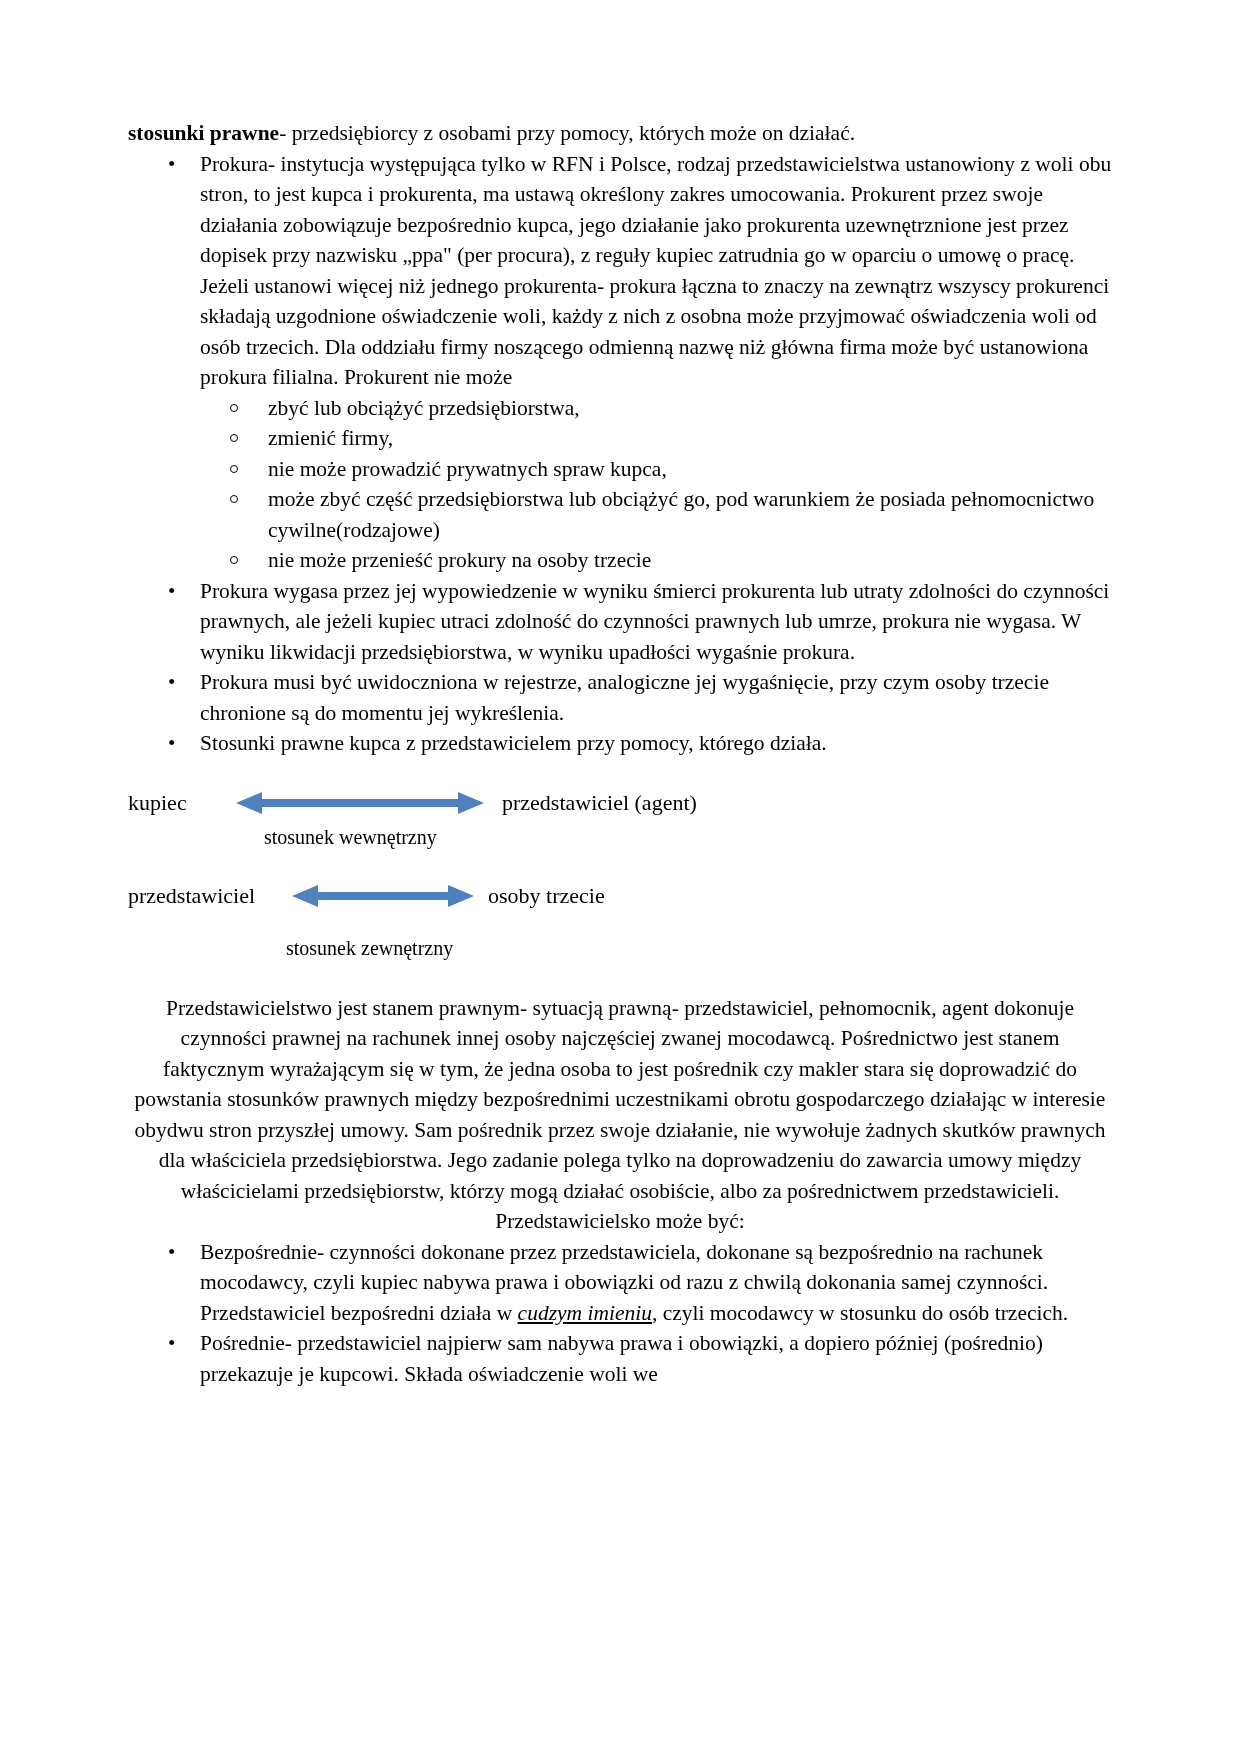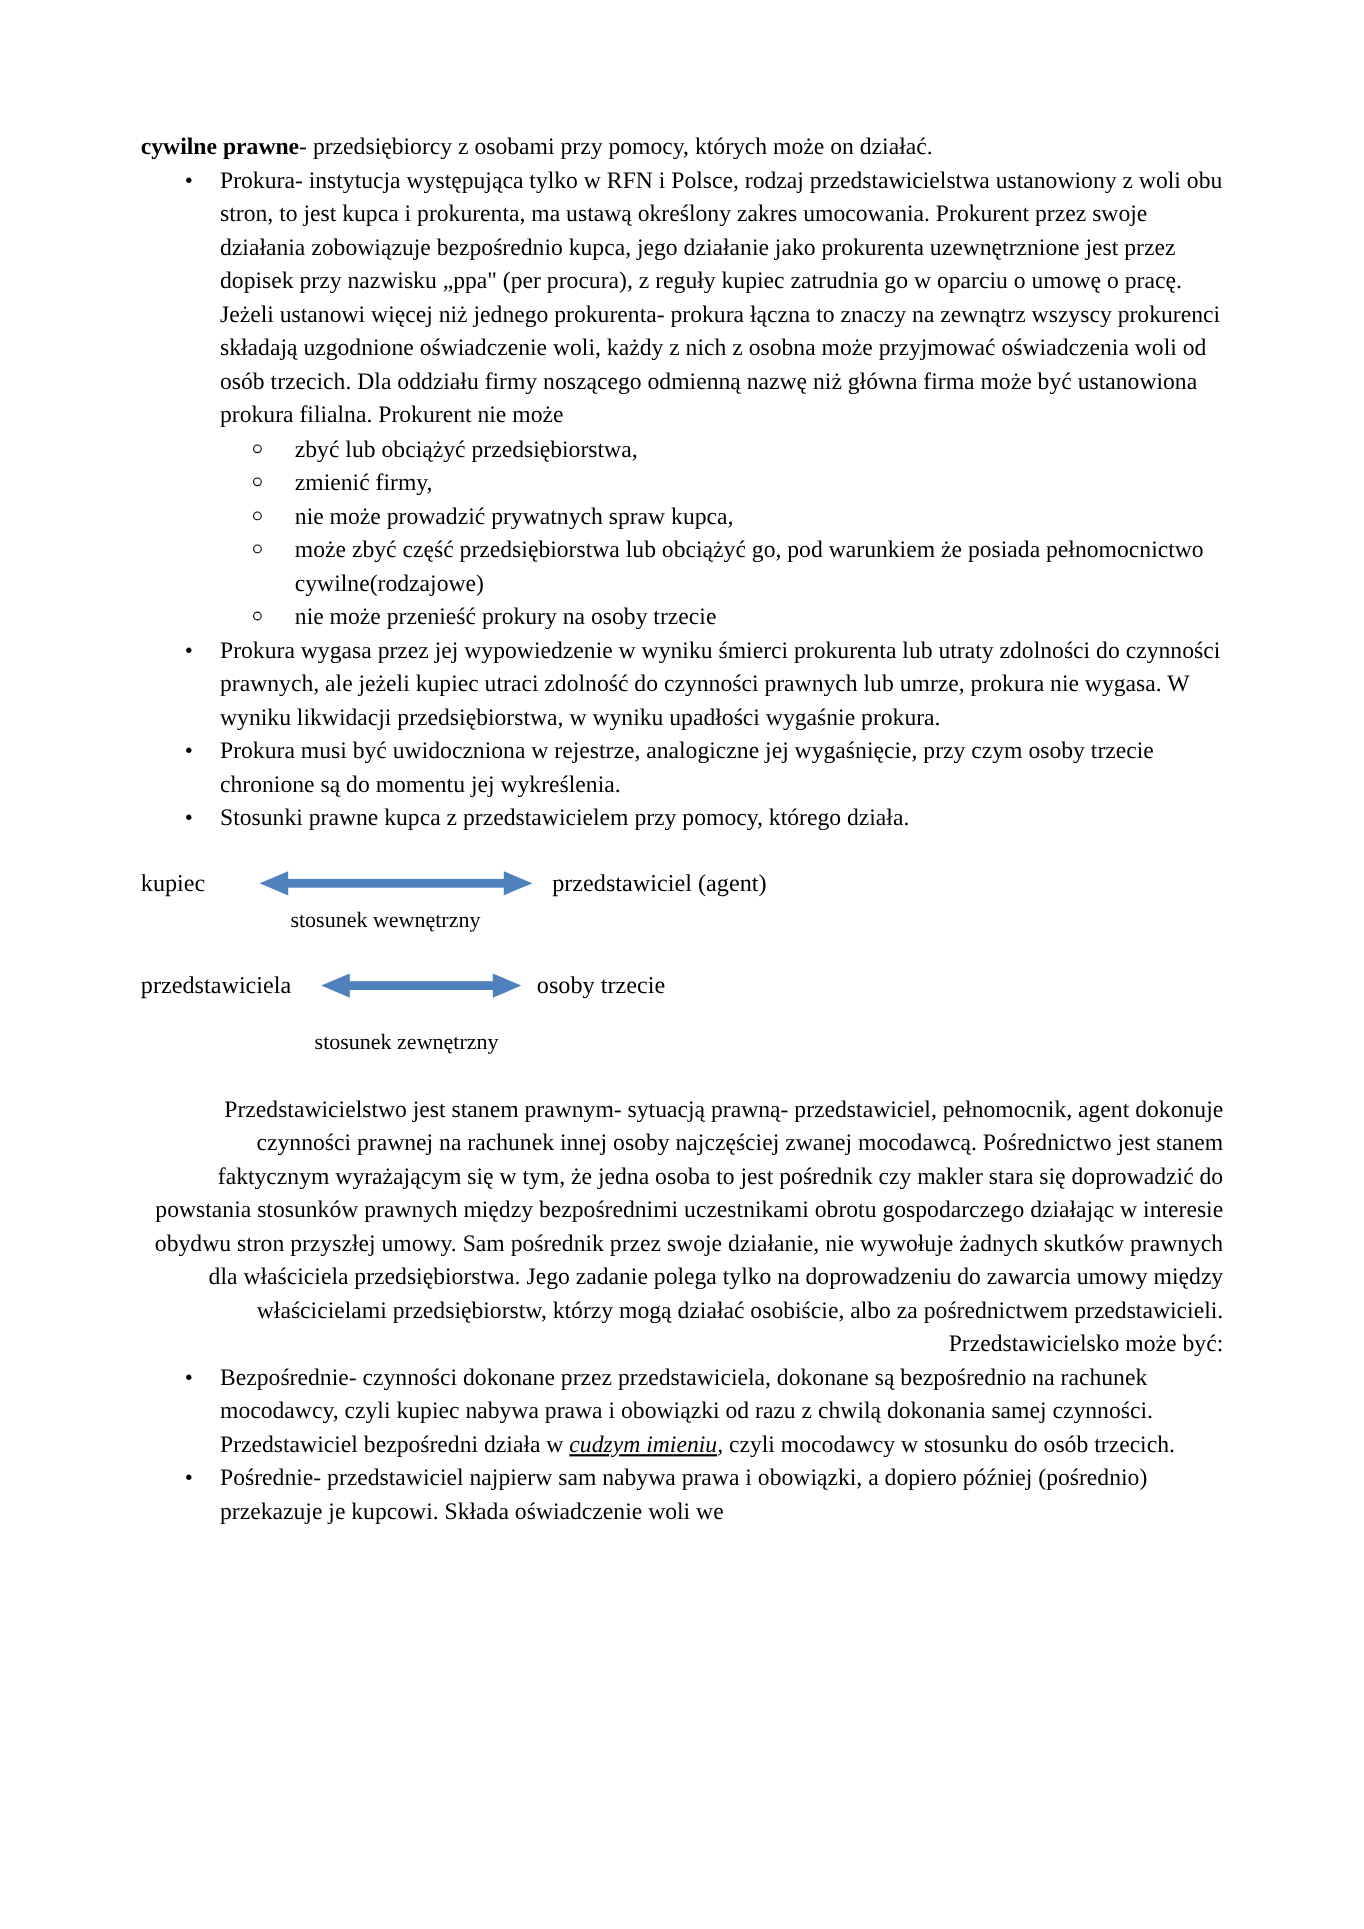--- a/index.html
+++ b/index.html
@@ -117,36 +117,36 @@
   .d1-cap    { margin-left: 136px; margin-top: 2px; }
 
   .d2-left   { width: 150px; }
   .d2-arrow  { width: 182px; margin-left: 14px; }
   .d2-right  { margin-left: 14px; }
   .d2-cap    { margin-left: 158px; margin-top: 20px; }
 
   
   .body-para {
     margin: 30px 0 0 0;
-    text-align: right;
+    text-align: center;
   }
 
   u.underline-seg {
     text-decoration: underline;
     font-style: italic;
   }
 </style>
 </head>
 <body>
 
 <div class="page">
   <div class="doc">
 
     <p class="intro">
-      <span class="lead">cywilne prawne</span><span>- przedsiębiorcy z osobami przy pomocy, których może on działać.</span>
+      <span class="lead">stosunki prawne</span><span>- przedsiębiorcy z osobami przy pomocy, których może on działać.</span>
     </p>
 
     <ul class="lvl1">
 
       <li>
         <span class="bullet">•</span>
         <span class="txt">Prokura- instytucja występująca tylko w RFN i Polsce, rodzaj przedstawicielstwa ustanowiony z woli obu stron, to jest kupca i prokurenta, ma ustawą określony zakres umocowania. Prokurent przez swoje działania zobowiązuje bezpośrednio kupca, jego działanie jako prokurenta uzewnętrznione jest przez dopisek przy nazwisku „ppa" (per procura), z reguły kupiec zatrudnia go w oparciu o umowę o pracę. Jeżeli ustanowi więcej niż jednego prokurenta- prokura łączna to znaczy na zewnątrz wszyscy prokurenci składają uzgodnione oświadczenie woli, każdy z nich z osobna może przyjmować oświadczenia woli od osób trzecich. Dla oddziału firmy noszącego odmienną nazwę niż główna firma może być ustanowiona prokura filialna. Prokurent nie może</span>
         <ul class="lvl2">
           <li>
             <span class="bullet-o"></span>
@@ -198,21 +198,21 @@
             <polygon points="248,13 222,2 222,24" fill="#4f81bd"></polygon>
           </svg>
         </span>
         <span class="diagram-label d1-right">przedstawiciel (agent)</span>
       </div>
       <div class="diagram-caption d1-cap">stosunek wewnętrzny</div>
     </div>
 
     <div class="diagram-block">
       <div class="diagram-row">
-        <span class="diagram-label d2-left">przedstawiciela</span>
+        <span class="diagram-label d2-left">przedstawiciel</span>
         <span class="arrow-wrap d2-arrow">
           <svg class="arrow-svg" width="182" height="26" viewBox="0 0 182 26" xmlns="http://www.w3.org/2000/svg">
             <polygon points="0,13 26,2 26,24" fill="#4f81bd"></polygon>
             <rect x="24" y="9" width="134" height="8" fill="#4f81bd"></rect>
             <polygon points="182,13 156,2 156,24" fill="#4f81bd"></polygon>
           </svg>
         </span>
         <span class="diagram-label d2-right">osoby trzecie</span>
       </div>
       <div class="diagram-caption d2-cap">stosunek zewnętrzny</div>

